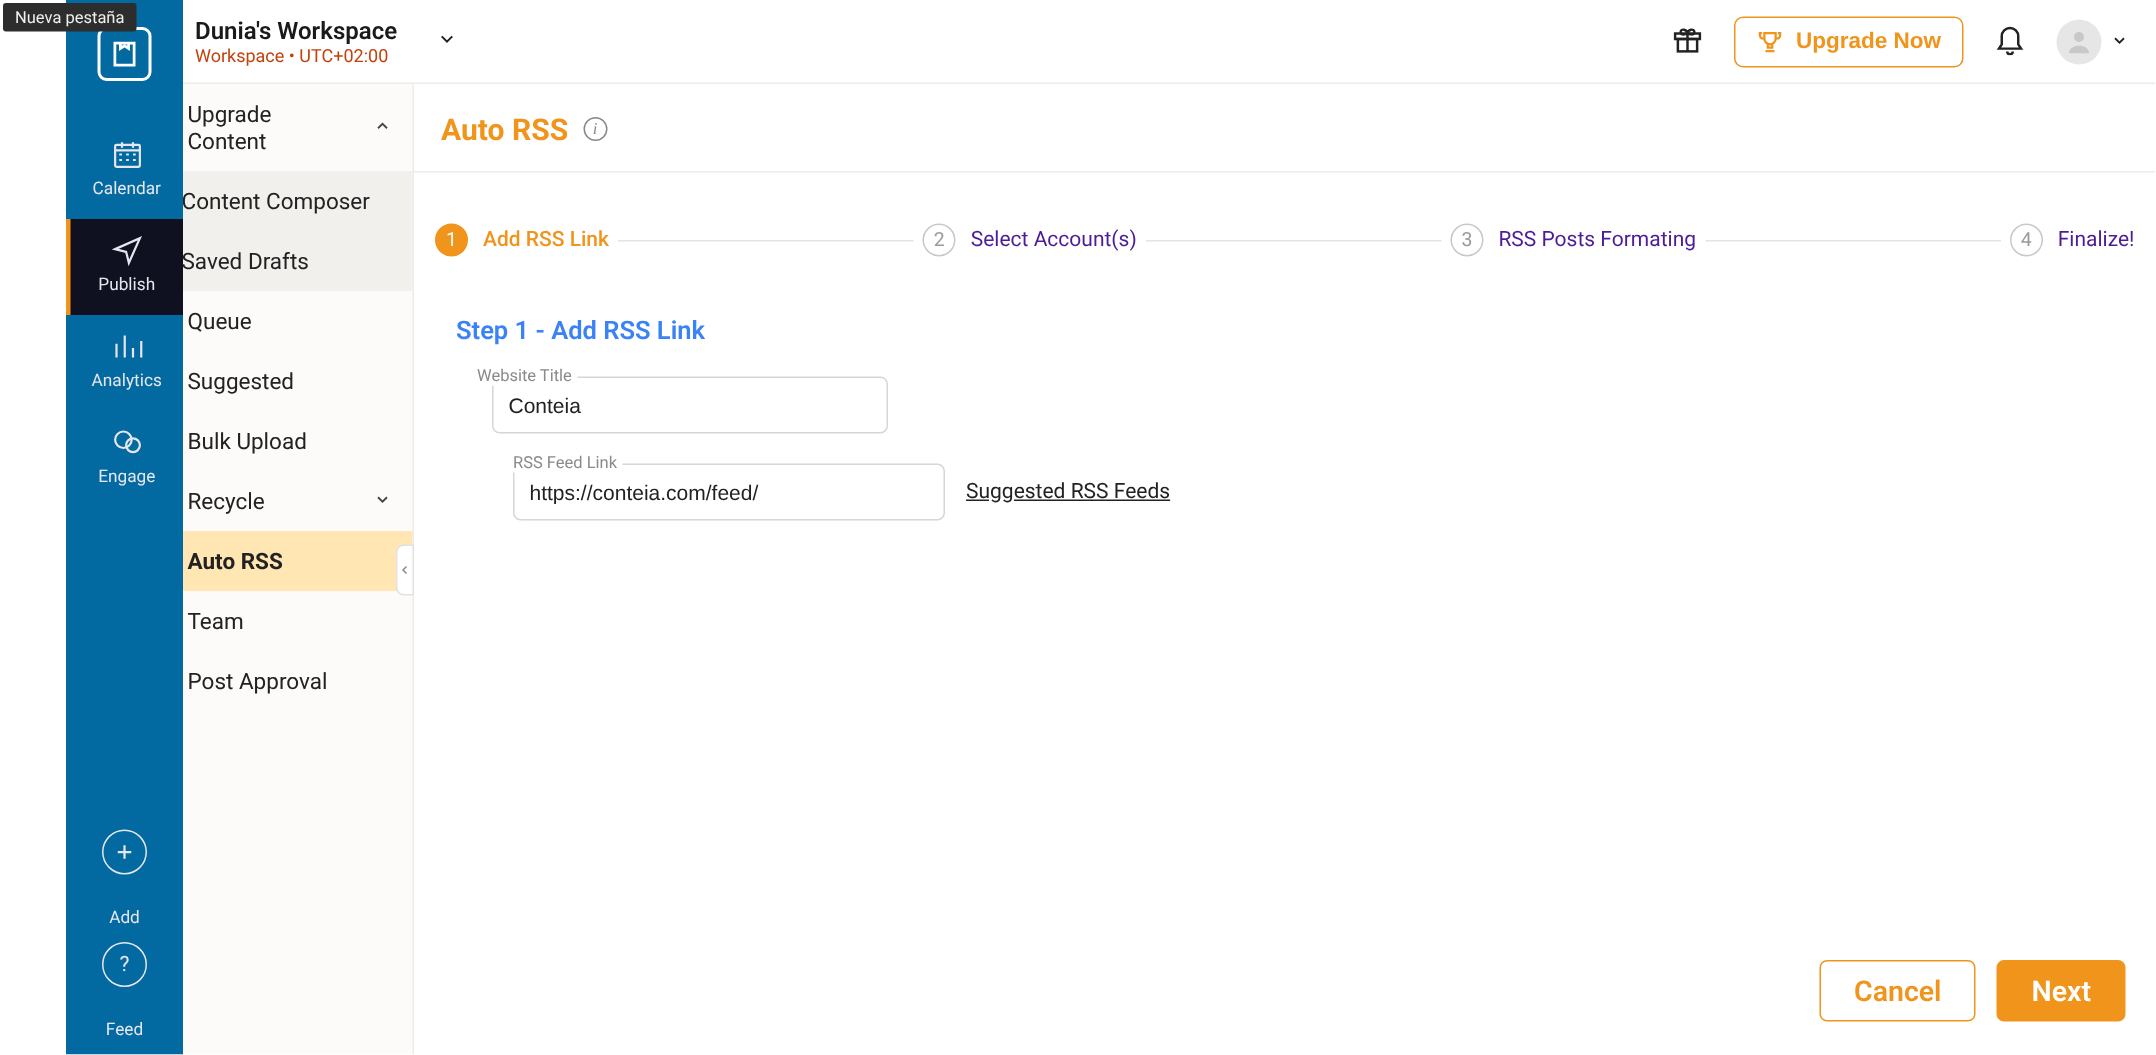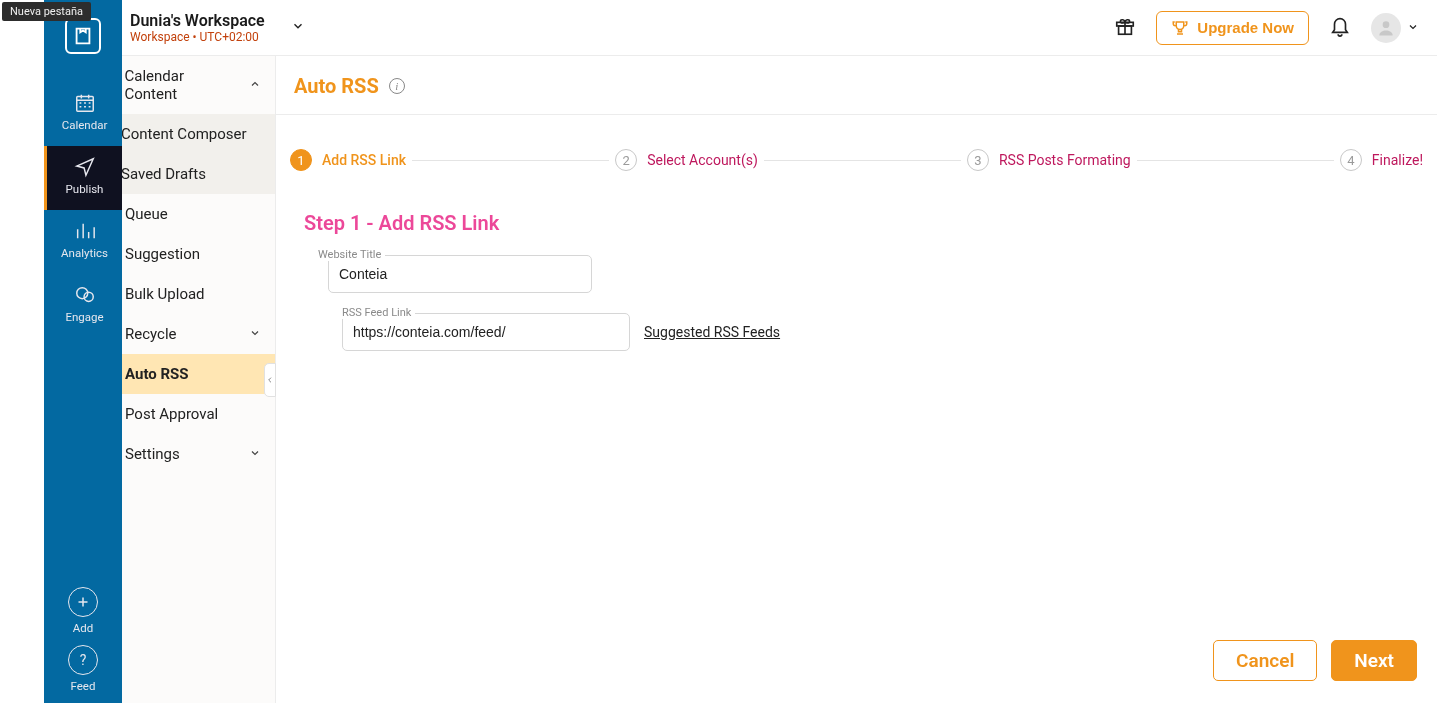--- a/index.html
+++ b/index.html
@@ -66,21 +66,21 @@
   .rail-item.active {
     background: #0f1120;
     border-left: 3px solid #f0941c;
   }
   .rail-item svg { stroke: #e6e7ee; }
   .rail-spacer { flex: 1; }
   .rail-circle {
     width: 30px; height: 30px; border:1.5px solid #e6e7ee; border-radius:50%;
     display:flex; align-items:center; justify-content:center;
   }
-  .rail-bottom { display:flex; flex-direction:column; align-items:center; gap:4px; margin-bottom:10px;text-align:center; }
+  .rail-bottom { display:flex; flex-direction:column; align-items:center; gap:21px; margin-bottom:10px;text-align:center; }
 
   
   .header {
     position: absolute;
     left: 78px;
     right: 0;
     top: 0;
     height: 56px;
     display: flex;
     align-items: center;
@@ -205,26 +205,26 @@
   }
   .step-num {
     width:22px; height:22px; border-radius:50%;
     border:1.5px solid #c8c8c8; color:#9a9a9a;
     display:flex; align-items:center; justify-content:center;
     font-size:13px;
     background:#fff;
   }
   .step.active .step-num { background:#f0941c; color:#fff; border-color:#f0941c; }
   .step.active .step-label { color:#f0941c; font-weight:500; }
-  .step-label { color:#be185d; }
+  .step-label { color:#4c1d95; }
   .step-line { flex:1; height:1px; background:#e4e4e4; margin:0 6px; }
 
   
   .form-area { padding: 40px 0 0 28px; }
-  .form-heading { font-size:20px; font-weight:600; color:#ec4899; margin-bottom:20px; }
+  .form-heading { font-size:17px; font-weight:600; color:#3b82f6; margin-bottom:20px; }
   .field-wrap { position:relative; width:288px; margin-bottom:20px;padding-left:24px; }
   .field-wrap.row { display:flex; align-items:center; gap:14px; width:auto; }
   .field-wrap.row .input-box { width:288px;margin-left:14px; }
   .floating-label {
     position:absolute; top:-7px; left:10px;
     background:#fff; padding:0 4px;
     font-size:11px; color:#8a8a8a;
   }
   .input-box {
     width:100%;
@@ -375,21 +375,21 @@
       </svg>
   </span>
 </div>
 
 <div class="sidebar2">
 
   <div class="sb2-item parent">
     <svg class="ico-sm" viewBox="0 0 24 24" fill="none" stroke-width="1.8">
         <path d="M4 20l4-1 11-11-3-3L5 16l-1 4z"></path>
       </svg>
-    <span>Calendar Content</span>
+    <span>Upgrade Content</span>
     <span class="caret">
       <svg width="12" height="12" viewBox="0 0 24 24" fill="none" stroke="#222" stroke-width="2.4">
           <path d="M6 15l6-6 6 6"></path>
         </svg>
     </span>
   </div>
 
   <div class="sb2-item child">
     <span>Content Composer</span>
   </div>
@@ -401,21 +401,21 @@
     <svg class="ico-sm" viewBox="0 0 24 24" fill="none" stroke-width="1.8">
         <path d="M4 7h16M4 12h16M4 17h16"></path>
       </svg>
     <span>Queue</span>
   </div>
 
   <div class="sb2-item">
     <svg class="ico-sm" viewBox="0 0 24 24" fill="none" stroke-width="1.8">
         <path d="M6 4h12v16l-6-4-6 4V4z"></path>
       </svg>
-    <span>Suggestion</span>
+    <span>Suggested</span>
   </div>
 
   <div class="sb2-item">
     <svg class="ico-sm" viewBox="0 0 24 24" fill="none" stroke-width="1.8">
         <path d="M12 3l9 5-9 5-9-5 9-5zM3 13l9 5 9-5M3 18l9 5 9-5"></path>
       </svg>
     <span>Bulk Upload</span>
   </div>
 
   <div class="sb2-item">
@@ -432,41 +432,36 @@
   </div>
 
   <div class="sb2-item selected">
     <svg class="ico-sm" viewBox="0 0 24 24" fill="none" stroke-width="1.8">
         <path d="M5 5a14 14 0 0114 14M5 11a8 8 0 018 8"></path>
         <circle cx="6" cy="18" r="1.5" fill="#222"></circle>
       </svg>
     <span>Auto RSS</span>
   </div>
 
+  <div class="sb2-item">
+    <svg class="ico-sm" viewBox="0 0 24 24" fill="none" stroke-width="1.8">
+        <circle cx="12" cy="8" r="3"></circle>
+        <path d="M5 20c0-4 3-6 7-6s7 2 7 6"></path>
+      </svg>
+    <span>Team</span>
+  </div>
 
   <div class="sb2-item">
     <svg class="ico-sm" viewBox="0 0 24 24" fill="none" stroke-width="1.8">
         <rect x="4" y="5" width="14" height="14" rx="2"></rect>
         <path d="M18 8h3v11h-3"></path>
       </svg>
     <span>Post Approval</span>
   </div>
 
-  <div class="sb2-item">
-    <svg class="ico-sm" viewBox="0 0 24 24" fill="none" stroke-width="1.8">
-        <circle cx="12" cy="12" r="3"></circle>
-        <path d="M12 2v3M12 19v3M4.2 4.2l2.1 2.1M17.7 17.7l2.1 2.1M2 12h3M19 12h3M4.2 19.8l2.1-2.1M17.7 6.3l2.1-2.1"></path>
-      </svg>
-    <span>Settings</span>
-    <span class="caret">
-      <svg width="12" height="12" viewBox="0 0 24 24" fill="none" stroke="#222" stroke-width="2.4">
-          <path d="M6 9l6 6 6-6"></path>
-        </svg>
-    </span>
-  </div>
 
   <div class="collapse-handle">
     <svg width="8" height="10" viewBox="0 0 24 24" fill="none" stroke="#8a8a8a" stroke-width="3">
         <path d="M15 5l-7 7 7 7"></path>
       </svg>
   </div>
 </div>
 
 <div class="main">
   <div class="main-title-row">

